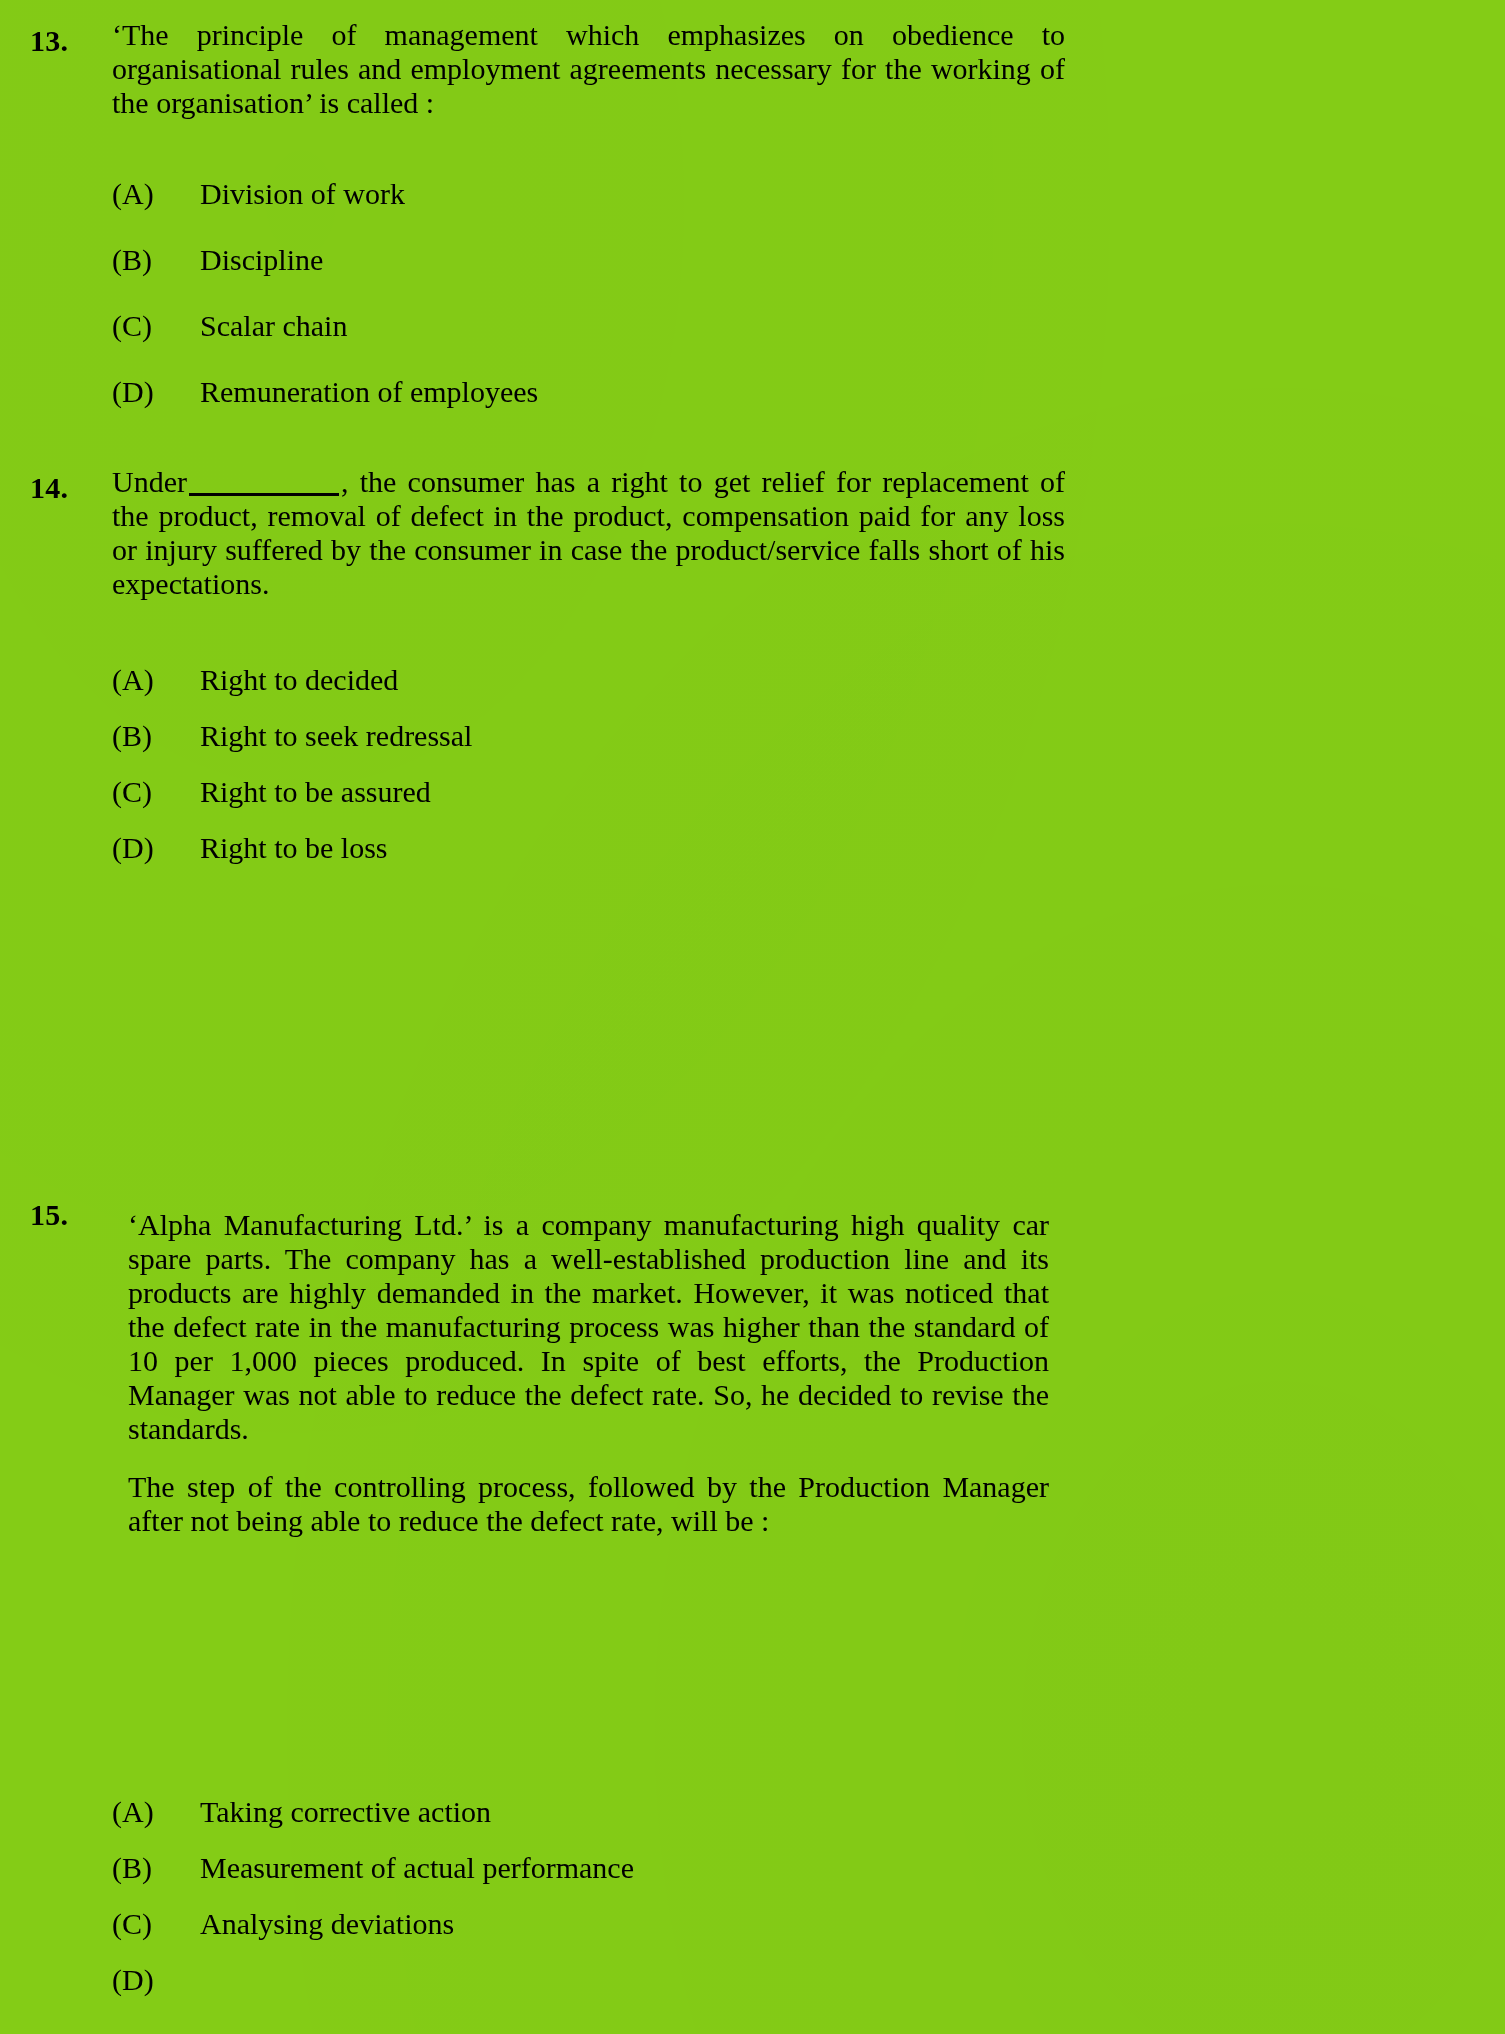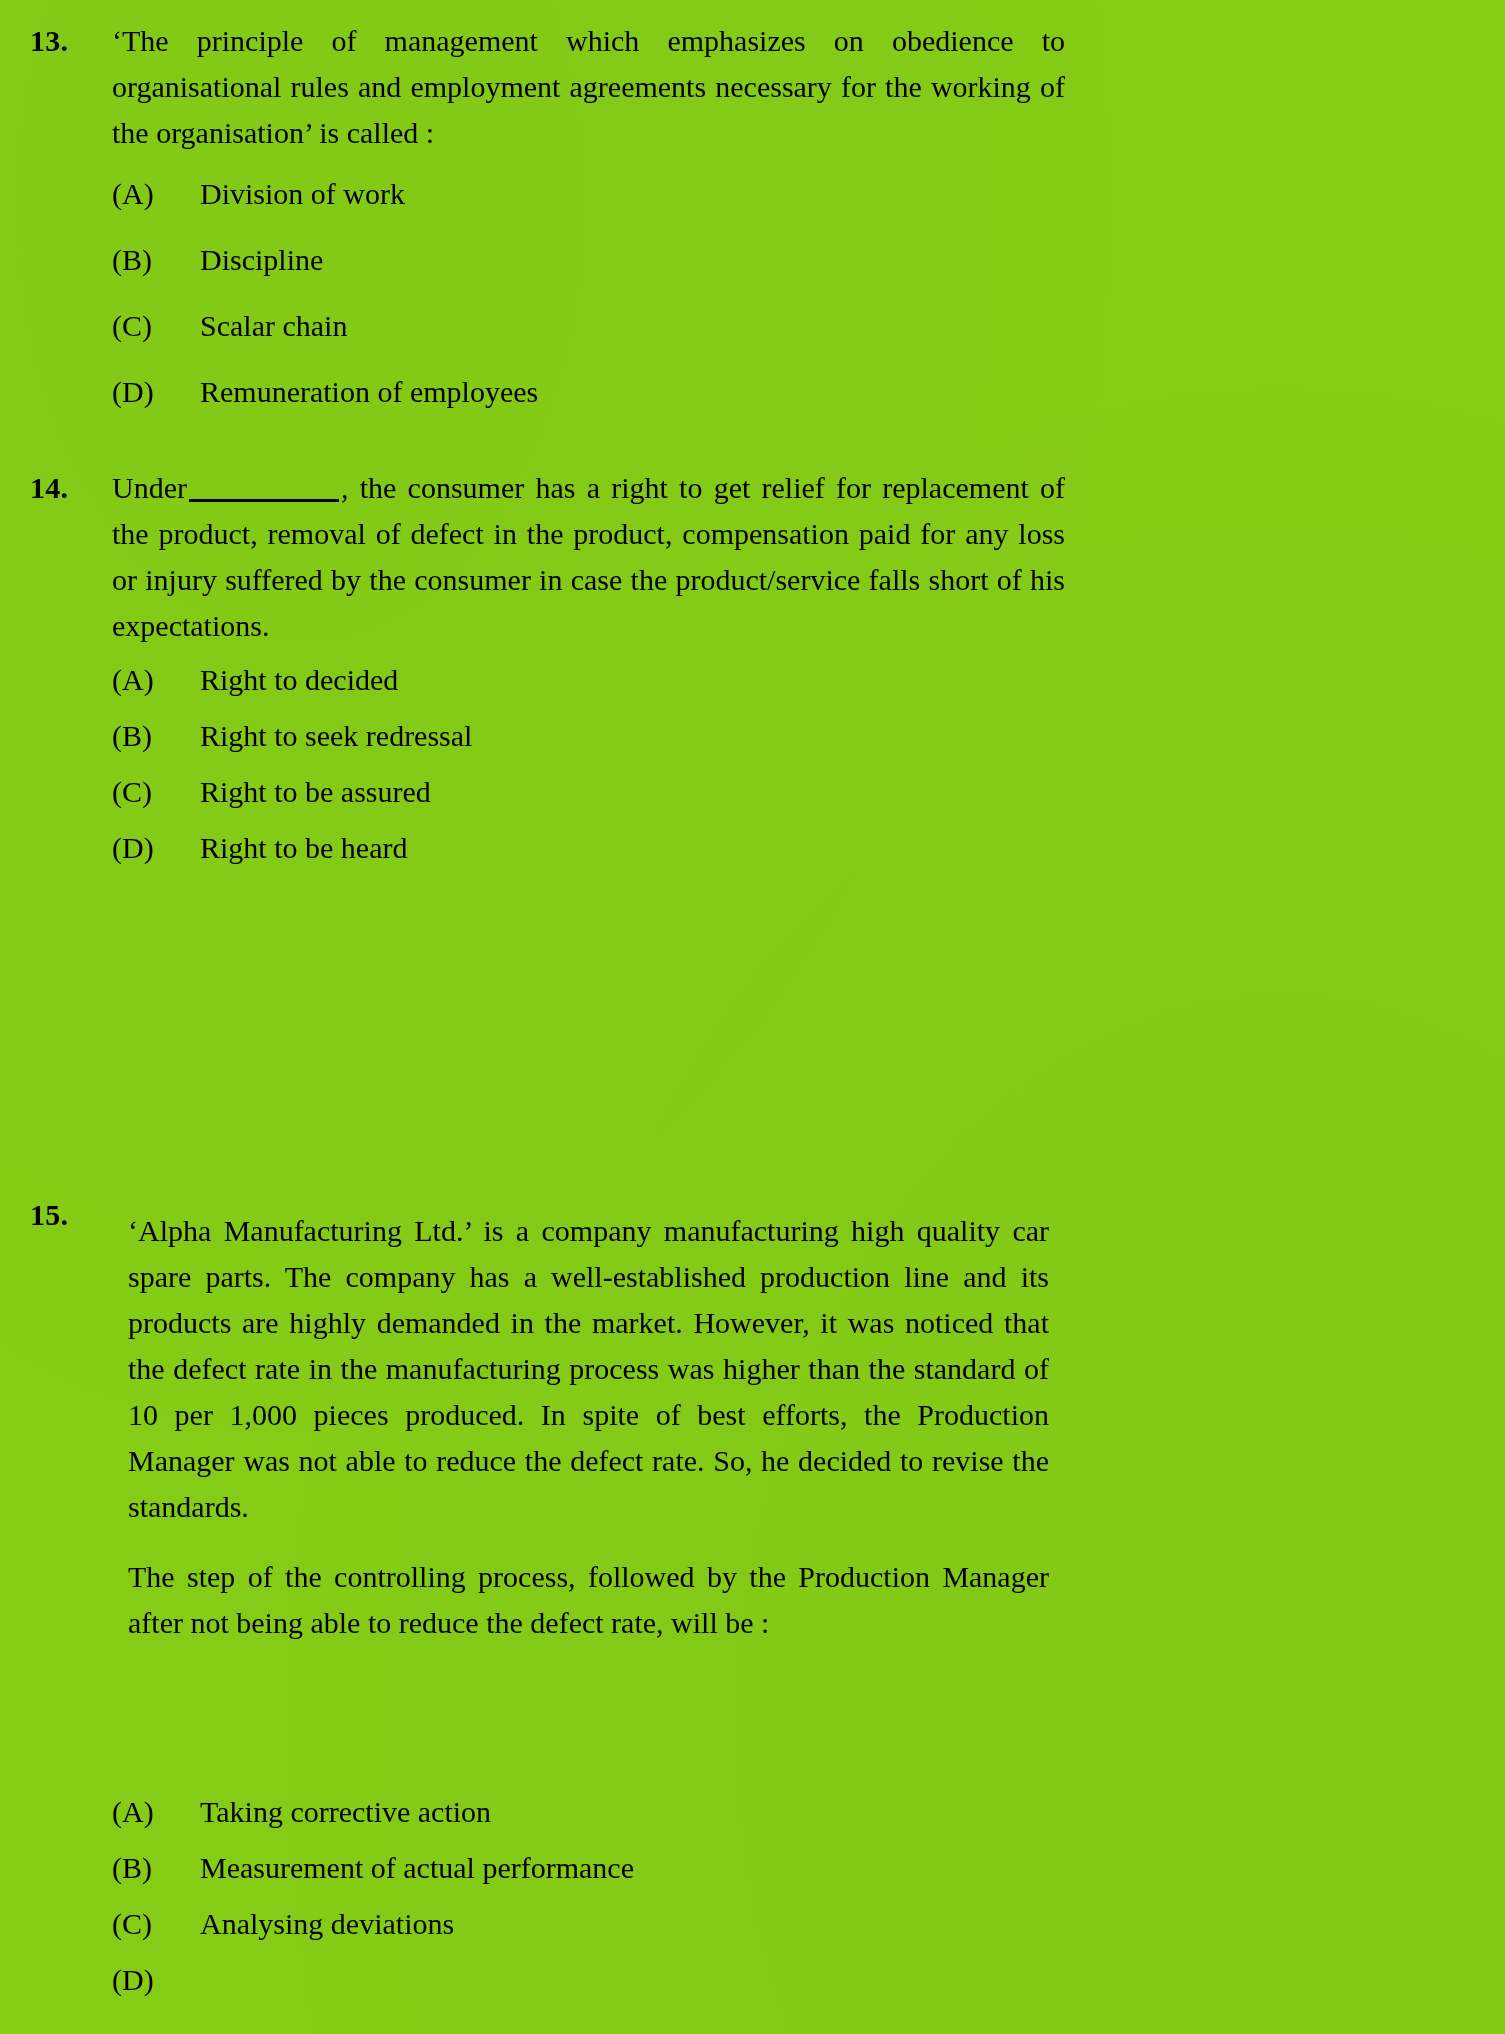--- a/index.html
+++ b/index.html
@@ -48,21 +48,21 @@
     font-size: 30px;
     line-height: 46px;
     letter-spacing: 0.2px;
   }
 
   .qbody {
     position: absolute;
     left: 112px;
     width: 953px;
     font-size: 30px;
-    line-height: 46px;
+    line-height: 34px;
     text-align: justify;
     text-justify: inter-word;
     -webkit-hyphens: none;
     hyphens: none;
   }
   .qbody p {
     margin: 16px;
   }
   .qbody p + p {
     margin-top: 24px;
@@ -150,21 +150,21 @@
     <div class="option tight">
       <span class="olabel">(B)</span>
       <span class="otext">Right to seek redressal</span>
     </div>
     <div class="option tight">
       <span class="olabel">(C)</span>
       <span class="otext">Right to be assured</span>
     </div>
     <div class="option tight">
       <span class="olabel">(D)</span>
-      <span class="otext">Right to be heard</span>
+      <span class="otext">Right to be loss</span>
     </div>
   </div>
 
   <div class="qblock" style="top:1192px;">
     <div class="qnum">15.</div>
     <div class="qbody">
       <p>‘Alpha Manufacturing Ltd.’ is a company manufacturing high quality car spare parts. The company has a well-established production line and its products are highly demanded in the market. However, it was noticed that the defect rate in the manufacturing process was higher than the standard of 10 per 1,000 pieces produced. In spite of best efforts, the Production Manager was not able to reduce the defect rate. So, he decided to revise the standards.</p>
       <p>The step of the controlling process, followed by the Production Manager after not being able to reduce the defect rate, will be :</p>
     </div>
   </div>

